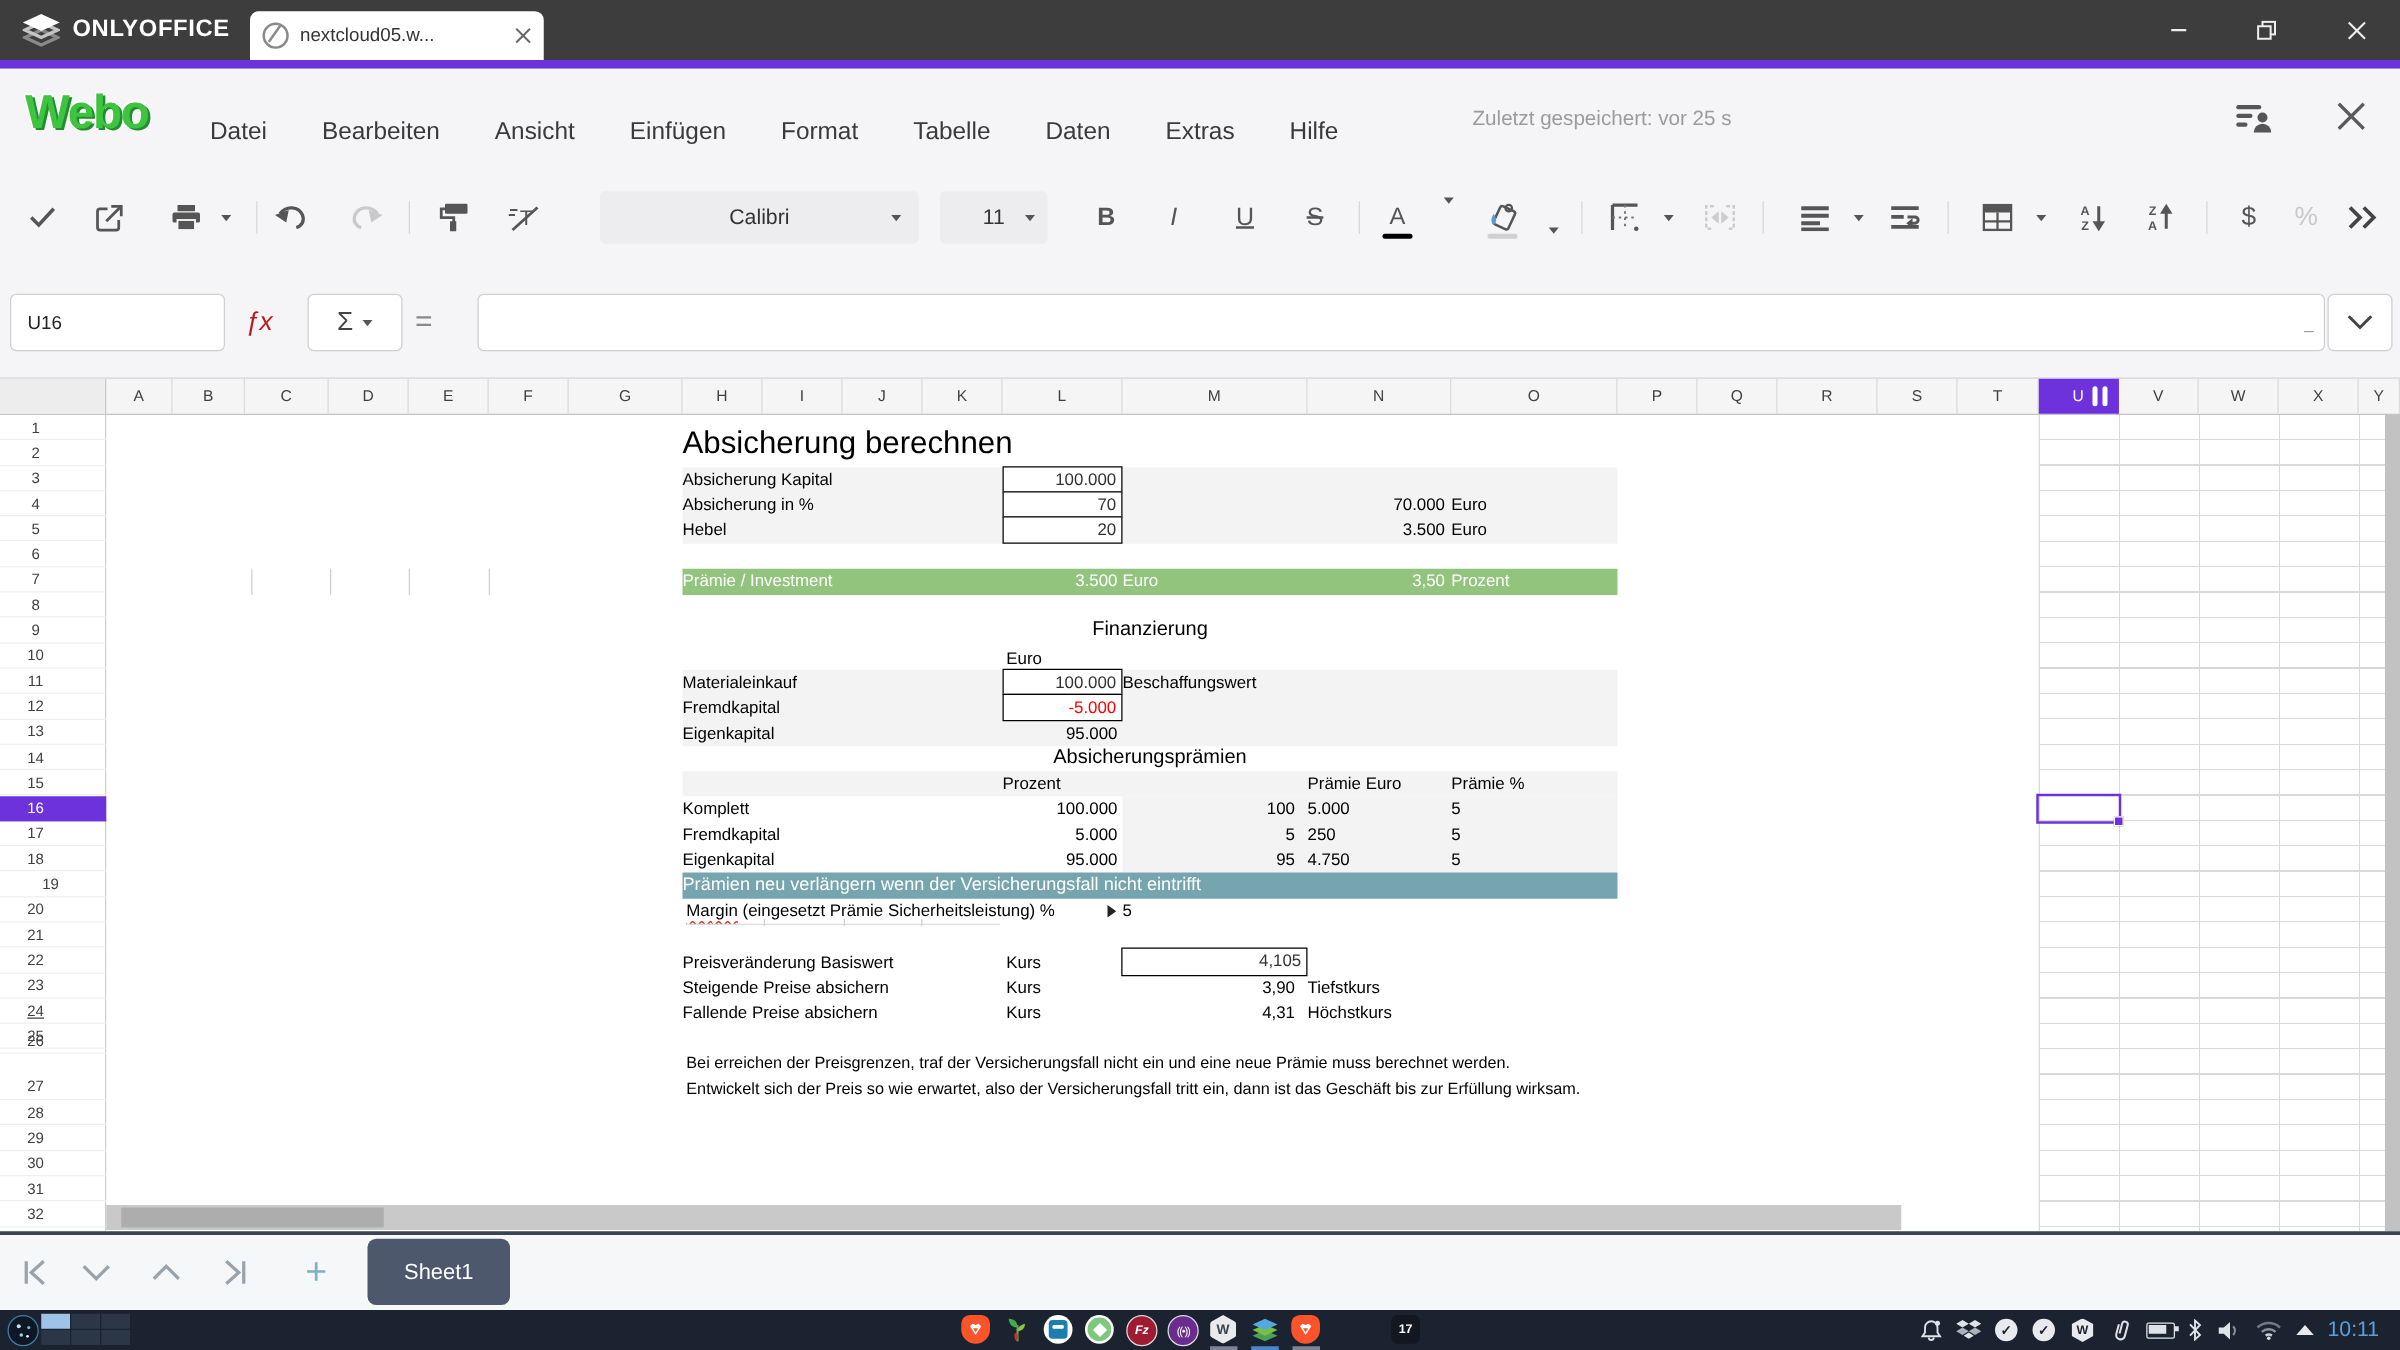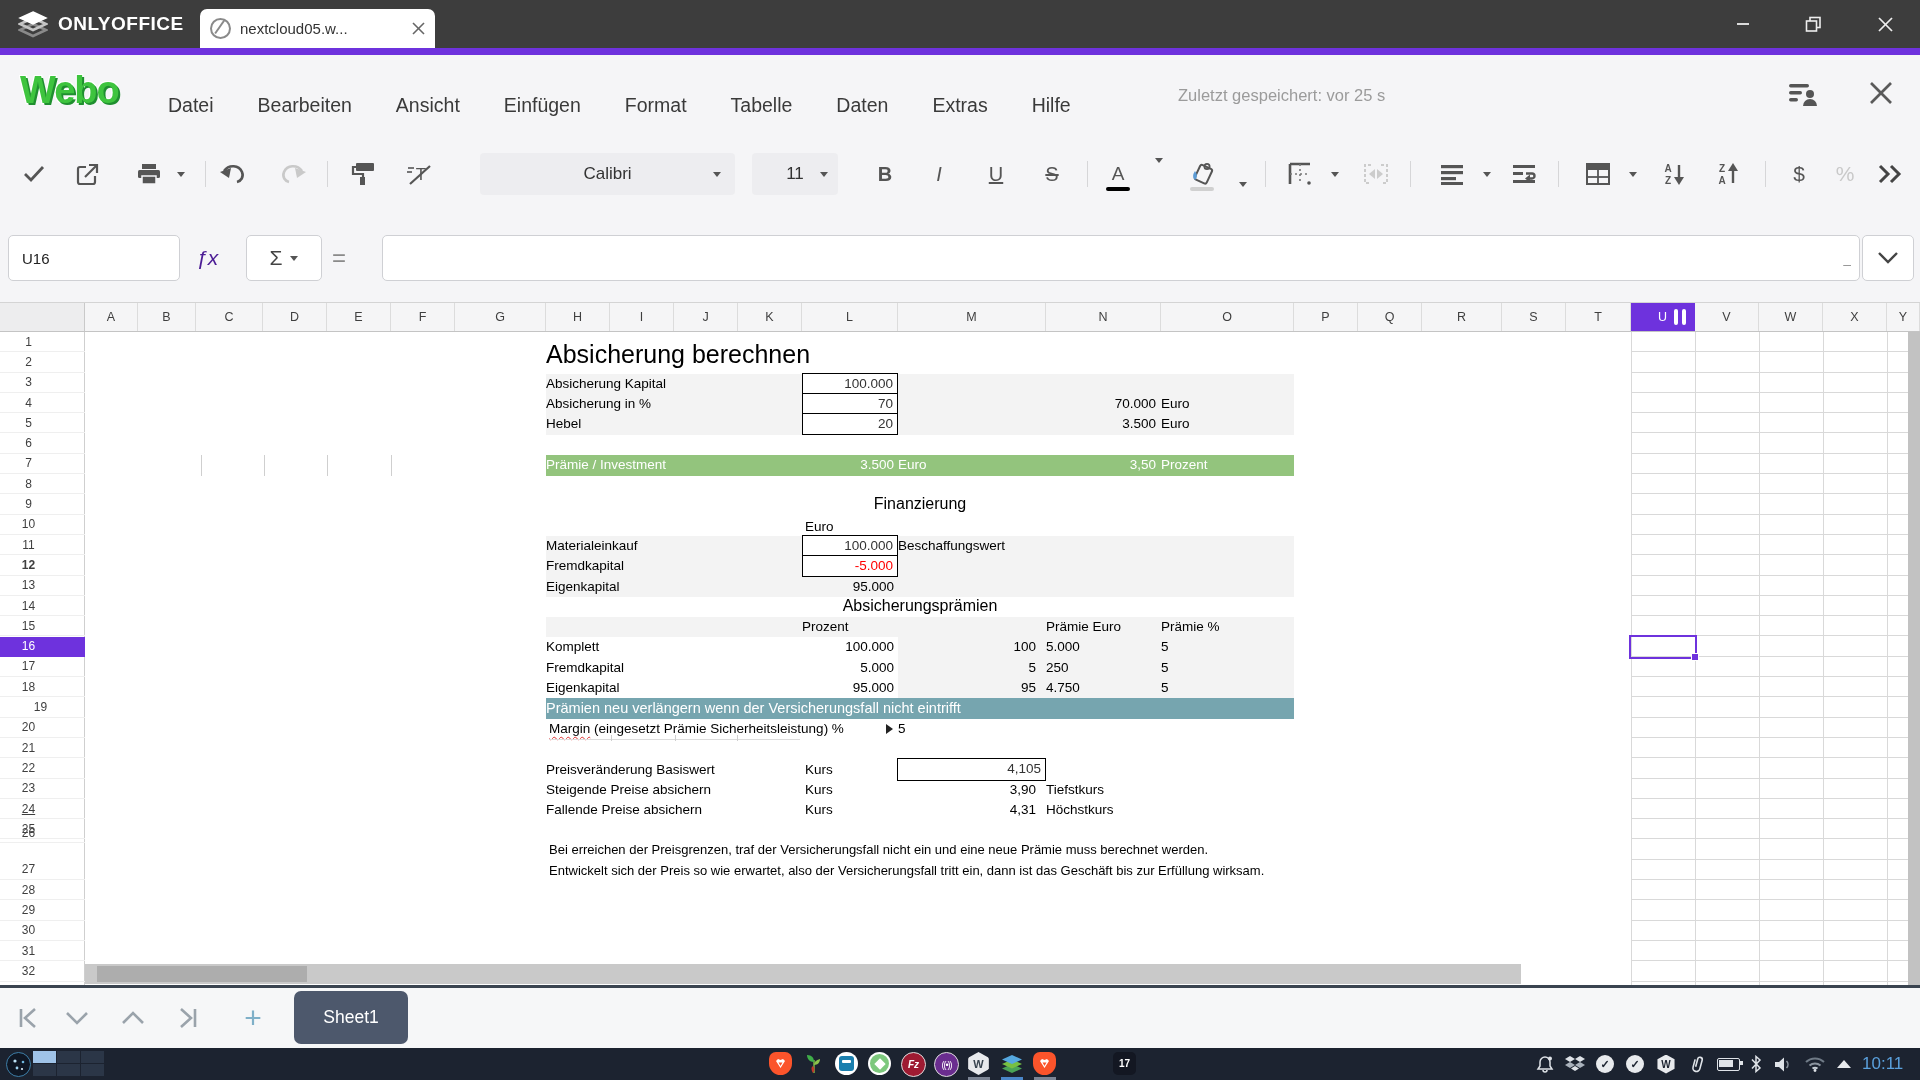--- a/index.html
+++ b/index.html
@@ -29,21 +29,21 @@
   .tsep{position:absolute;top:26px;width:1px;height:26px;background:#d6d6d8;}
   .dd{width:0;height:0;border-left:4.5px solid transparent;border-right:4.5px solid transparent;border-top:5px solid #555;}
   .selbox{position:absolute;top:18px;height:42px;background:#ededf0;border-radius:4px;display:flex;align-items:center;
           justify-content:center;gap:12px;font-size:17px;color:#333;}
   .fmt-letter{font-size:20px;color:#555;}
   .colorbar{position:absolute;left:50%;transform:translateX(-50%);bottom:22px;width:24px;height:4px;border-radius:2px;}
   
   .fxbar{position:absolute;left:0;top:213px;width:1920px;height:89px;background:#f5f5f7;}
   .namebox{position:absolute;left:8px;top:22px;width:172px;height:46px;background:#fff;border:1.5px solid #cfd0d4;
            border-radius:5px;box-sizing:border-box;display:flex;align-items:center;padding-left:13px;font-size:15px;color:#222;}
-  .fxsym{position:absolute;left:196px;top:22px;height:46px;display:flex;align-items:center;font-size:21px;color:#4c1d95;font-style:italic;}
+  .fxsym{position:absolute;left:196px;top:22px;height:46px;display:flex;align-items:center;font-size:21px;color:#b91c1c;font-style:italic;}
   .sigbtn{position:absolute;left:246px;top:22px;width:76px;height:46px;background:#fff;border:1.5px solid #cfd0d4;border-radius:5px;
           box-sizing:border-box;display:flex;align-items:center;justify-content:center;gap:8px;font-size:21px;color:#444;}
   .eqsym{position:absolute;left:332px;top:22px;height:46px;display:flex;align-items:center;font-size:24px;color:#8a8a8a;}
   .finput{position:absolute;left:382px;top:22px;width:1478px;height:46px;background:#fff;border:1.5px solid #cfd0d4;
           border-radius:5px;box-sizing:border-box;display:flex;align-items:center;padding:0 14px;font-size:14px;}
   .fdash{position:absolute;right:8px;top:20px;color:#999;font-size:14px;}
   .fexp{position:absolute;left:1862px;top:22px;width:52px;height:46px;background:#fff;border:1.5px solid #cfd0d4;
         border-radius:5px;box-sizing:border-box;display:flex;align-items:center;justify-content:center;}
   
   .colheads{position:absolute;left:0;top:302px;width:1920px;height:30px;background:#f5f5f6;border-top:1px solid #d4d4d4;
@@ -406,21 +406,21 @@
         <div class="row-h" style="top: 20.3px;">2</div>
         <div class="row-h" style="top: 40.6px;">3</div>
         <div class="row-h" style="top: 60.9px;">4</div>
         <div class="row-h" style="top: 81.2px;">5</div>
         <div class="row-h" style="top: 101.5px;">6</div>
         <div class="row-h" style="top: 121.8px;">7</div>
         <div class="row-h" style="top: 142.1px;">8</div>
         <div class="row-h" style="top: 162.4px;">9</div>
         <div class="row-h" style="top: 182.7px;">10</div>
         <div class="row-h" style="top: 203px;">11</div>
-        <div class="row-h" style="top: 223.3px; font-weight: bold;">12</div>
+        <div class="row-h" style="top: 223.3px;">12</div>
         <div class="row-h" style="top: 243.6px;">13</div>
         <div class="row-h" style="top: 263.9px;">14</div>
         <div class="row-h" style="top: 284.2px;">15</div>
         <div class="row-h sel" style="top: 304.5px;">16</div>
         <div class="row-h" style="top: 324.8px;">17</div>
         <div class="row-h" style="top: 345.1px;">18</div>
         <div class="row-h" style="top: 365.4px; padding-left: 24px;">19</div>
         <div class="row-h" style="top: 385.7px;">20</div>
         <div class="row-h" style="top: 406px;">21</div>
         <div class="row-h" style="top: 426.3px;">22</div>

